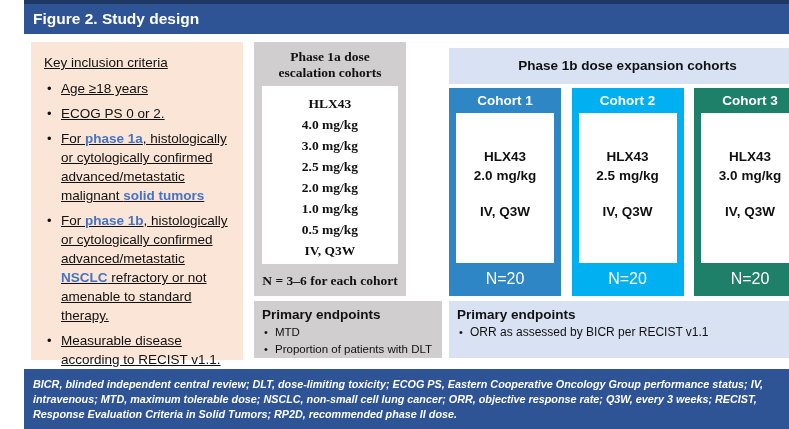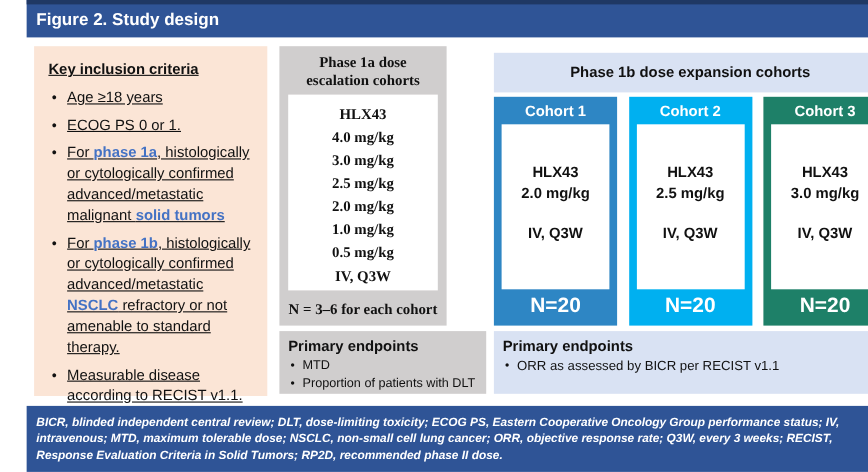--- a/index.html
+++ b/index.html
@@ -11,21 +11,21 @@
   .titlebar{
     position:absolute;left:0;top:0;width:789px;height:34px;background:#2F5496;
     border-top:4px solid #1F3864;box-sizing:border-box;
     color:#ffffff;font-weight:bold;font-size:15.5px;line-height:29px;padding-left:9px;
   }
   
   .peach-panel{
     position:absolute;left:7px;top:42px;width:212px;height:318px;background:#FBE5D6;
     box-sizing:border-box;padding:13px 8px 0 13px;
   }
-  .inc-heading{font-weight:bold;text-decoration:underline;font-size:13.5px;margin-bottom:9px;}
+  .inc-heading{font-weight:normal;text-decoration:underline;font-size:13.5px;margin-bottom:9px;}
   .inc-list{list-style:none;margin:0;padding:0;font-size:13.5px;line-height:19px;text-decoration:underline;}
   .inc-list li{position:relative;padding-left:17px;margin-bottom:6px;}
   .inc-list li::before{content:"\2022";position:absolute;left:3px;top:0;font-size:13px;}
   .accent{color:#4472C4;font-weight:bold;}
   
   .gray-panel{position:absolute;left:230px;top:42px;width:152px;height:254px;background:#D0CECE;font-family:Liberation Serif, serif;}
   .panel-header{font-weight:bold;font-size:13.5px;text-align:center;line-height:16px;padding:7px 14px 5px;}
   .dose-box{
     background:#ffffff;margin:0 8px;height:178px;box-sizing:border-box;
     text-align:center;font-weight:bold;font-size:13.5px;padding-top:7px;
@@ -50,21 +50,21 @@
   .cohort{width:112px;display:flex;flex-direction:column;box-sizing:border-box;}
   .c1{background:#2E86C4;}
   .c2{background:#00B0F0;}
   .c3{background:#1E8068;}
   .cohort-head{height:25px;line-height:26px;color:#ffffff;font-weight:bold;font-size:13.5px;text-align:center;}
   .cohort-body{
     background:#ffffff;margin:0 7px;flex:1;text-align:center;font-weight:bold;font-size:13.5px;
     padding-top:34px;line-height:19px;box-sizing:border-box;
   }
   .route{margin-top:17px;}
-  .cohort-n{height:33px;line-height:31px;color:#ffffff;font-weight:bold;font-size:19px;text-align:center;}
+  .cohort-n{height:33px;line-height:31px;color:#ffffff;font-weight:normal;font-size:16px;text-align:center;}
   
   .footer{
     position:absolute;left:0;top:369px;width:789px;height:60px;background:#2F5496;
     box-sizing:border-box;padding:8px 9px 0;color:#ffffff;
     font-style:italic;font-weight:bold;font-size:10.8px;line-height:15px;
   }
 </style>
 </head>
 <body>
 
@@ -74,21 +74,21 @@
     <span>Figure 2. Study design</span>
   </div>
 
   <div class="peach-panel">
     <div class="inc-heading">Key inclusion criteria</div>
     <ul class="inc-list">
       <li>
         <span>Age ≥18 years</span>
       </li>
       <li>
-        <span>ECOG PS 0 or 1.</span>
+        <span>ECOG PS 0 or 2.</span>
       </li>
       <li>
         <span>For </span><span class="accent">phase 1a</span><span>, histologically or cytologically confirmed advanced/metastatic malignant </span><span class="accent">solid tumors</span>
       </li>
       <li>
         <span>For </span><span class="accent">phase 1b</span><span>, histologically or cytologically confirmed advanced/metastatic </span><span class="accent">NSCLC</span><span> refractory or not amenable to standard therapy.</span>
       </li>
       <li>
         <span>Measurable disease according to RECIST v1.1.</span>
       </li>

